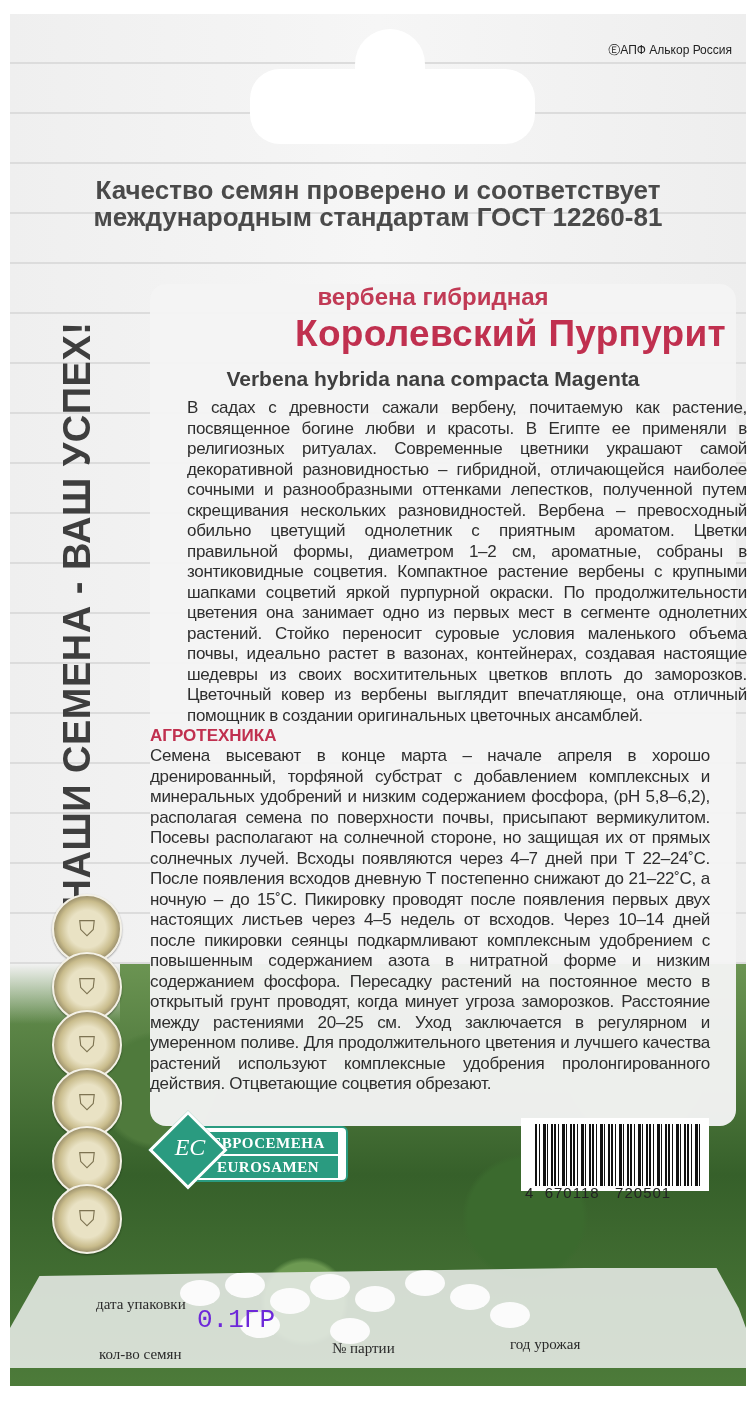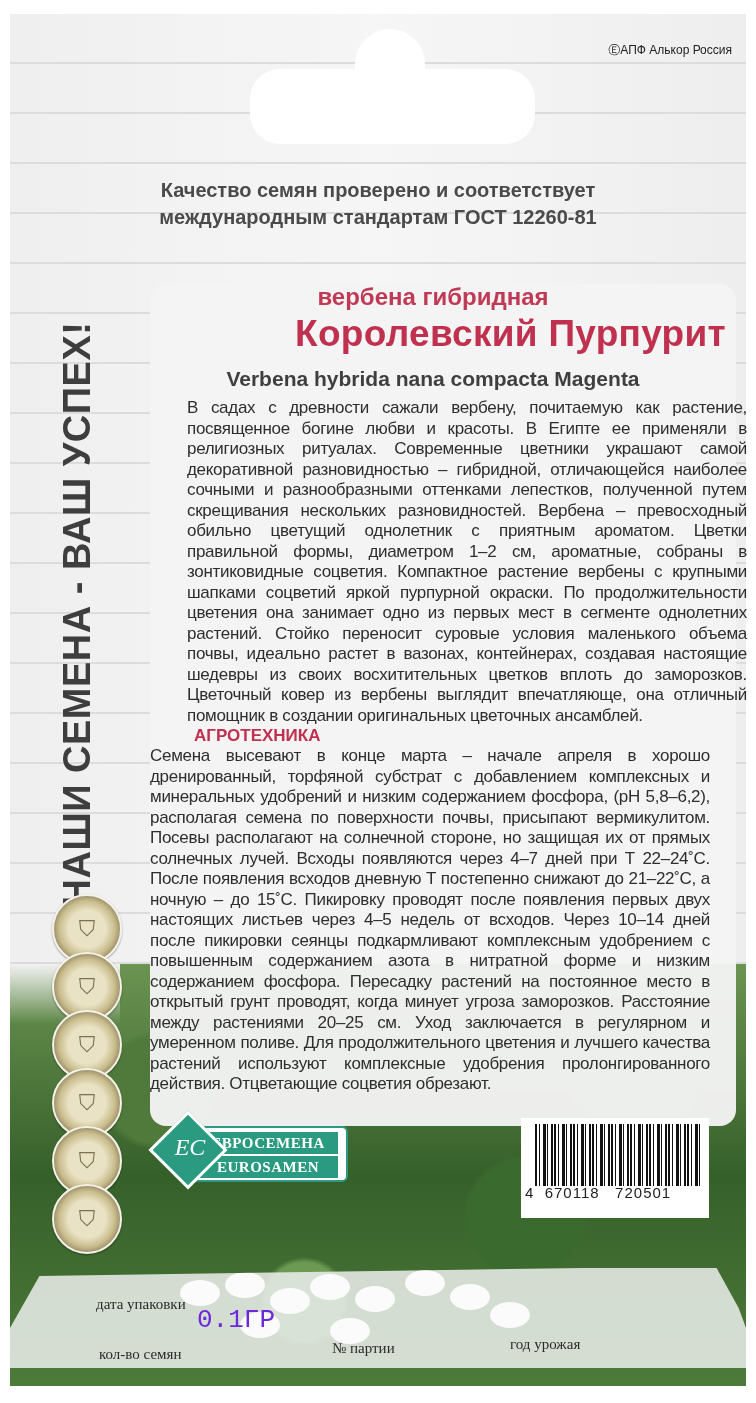--- a/index.html
+++ b/index.html
@@ -19,21 +19,21 @@
   }
   .hang-hole::before {
     content:""; position:absolute; left:105px; top:-40px; width:70px; height:60px;
     background:#ffffff; border-radius:35px 35px 0 0;
   }
   .brand-top {
     position:absolute; right:14px; top:28px; font-size:12px; color:#222;
   }
   .quality {
     position:absolute; left:0; width:736px; top:163px; text-align:center;
-    font-size:20px; font-weight:bold; color:#4a4a4a; line-height:27px;
+    font-size:26px; font-weight:bold; color:#4a4a4a; line-height:27px;
   }
 
   .side-slogan {
     position:absolute; left:44px; top:600px; width:620px; height:60px;
     transform:translate(-50%, -50%) rotate(-90deg); transform-origin:center;
     margin-left:32px;
     font-size:38px; font-weight:bold; color:#3e3e3e; text-align:center; letter-spacing:0.5px;
     white-space:nowrap;
   }
 
@@ -76,21 +76,21 @@
     position:absolute; left:140px; width:586px; top:367px; text-align:center;
     font-size:21px; font-weight:bold; color:#3f3f3f;
   }
   .description, .agro-text {
     position:absolute; left:150px; width:560px;
     font-size:17px; line-height:20.5px; color:#2e2e2e; text-align:justify;
     letter-spacing:-0.3px;
   }
   .description { top:398px;margin-left:37px; }
   .agro-heading {
-    position:absolute; left:150px; top:726px; font-size:17px; font-weight:bold; color:#c0304f;margin-left:44px;
+    position:absolute; left:150px; top:726px; font-size:17px; font-weight:bold; color:#c0304f;
   }
   .agro-text { top:746px; }
 
   .logo {
     position:absolute; left:152px; top:1118px; width:200px; height:66px;
   }
   .logo-diamond {
     position:absolute; left:8px; top:4px; width:50px; height:50px;
     background:#2a9b80; border:3px solid #fff; transform:rotate(45deg);
   }
@@ -104,21 +104,21 @@
   }
   .logo-line {
     position:absolute; left:46px; width:140px; height:22px; background:#2a9b80;
     color:#fff; font-family:"Liberation Serif", serif; font-weight:bold; font-size:15px;
     text-align:center; line-height:22px; letter-spacing:0.5px;
   }
   .logo-line.l1 { top:14px; }
   .logo-line.l2 { top:38px; }
 
   .barcode {
-    position:absolute; left:521px; top:1118px; width:188px; height:100px;
+    position:absolute; left:521px; top:1118px; width:188px; height:73px;
     background:#fff;
   }
   .barcode-bars {
     position:absolute; left:14px; top:6px; width:168px; height:62px;
     background:repeating-linear-gradient(90deg,
       #111 0 2px, #fff 2px 4px, #111 4px 5px, #fff 5px 8px, #111 8px 11px, #fff 11px 12px,
       #111 12px 13px, #fff 13px 16px, #111 16px 18px, #fff 18px 19px);
   }
   .barcode-num {
     position:absolute; left:4px; top:66px; width:180px; font-size:15px; color:#222;

